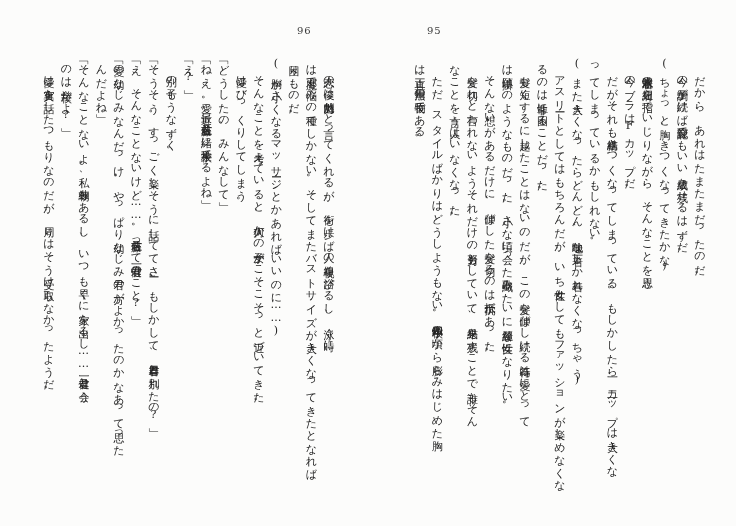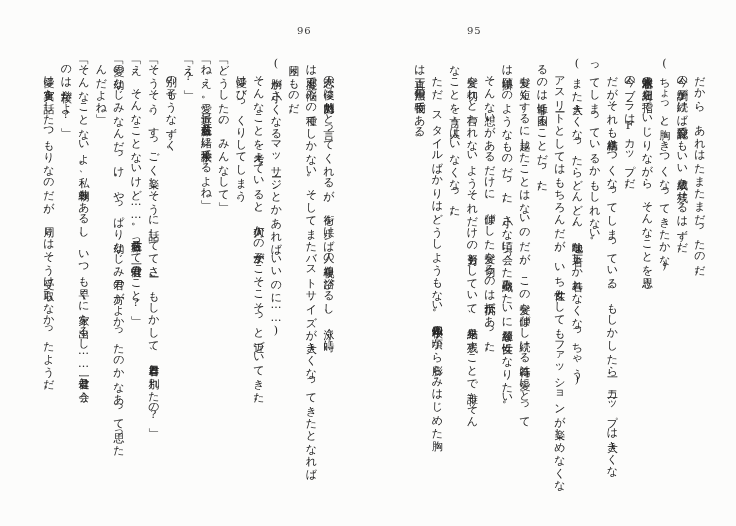--- a/index.html
+++ b/index.html
@@ -17,21 +17,21 @@
   .page-left  { left: 0; }
   .page-right { left: 368px; }
   .page-num {
     position: absolute;
     top: 25px;
     font-size: 10px;
     letter-spacing: 1px;
     color: #3c3c3c;
   }
   .pn-96 { left: 297px; }
-  .pn-95 { left: 59px; margin-left: 40px; }   
+  .pn-95 { left: 59px; }   
   .vtext {
     position: absolute;
     top: 57px;
     height: 436px;
     width: 298px;
     writing-mode: vertical-rl;
     text-orientation: upright;
     font-size: 11px;
     line-height: 17.5px;
     letter-spacing: 0.1px;

